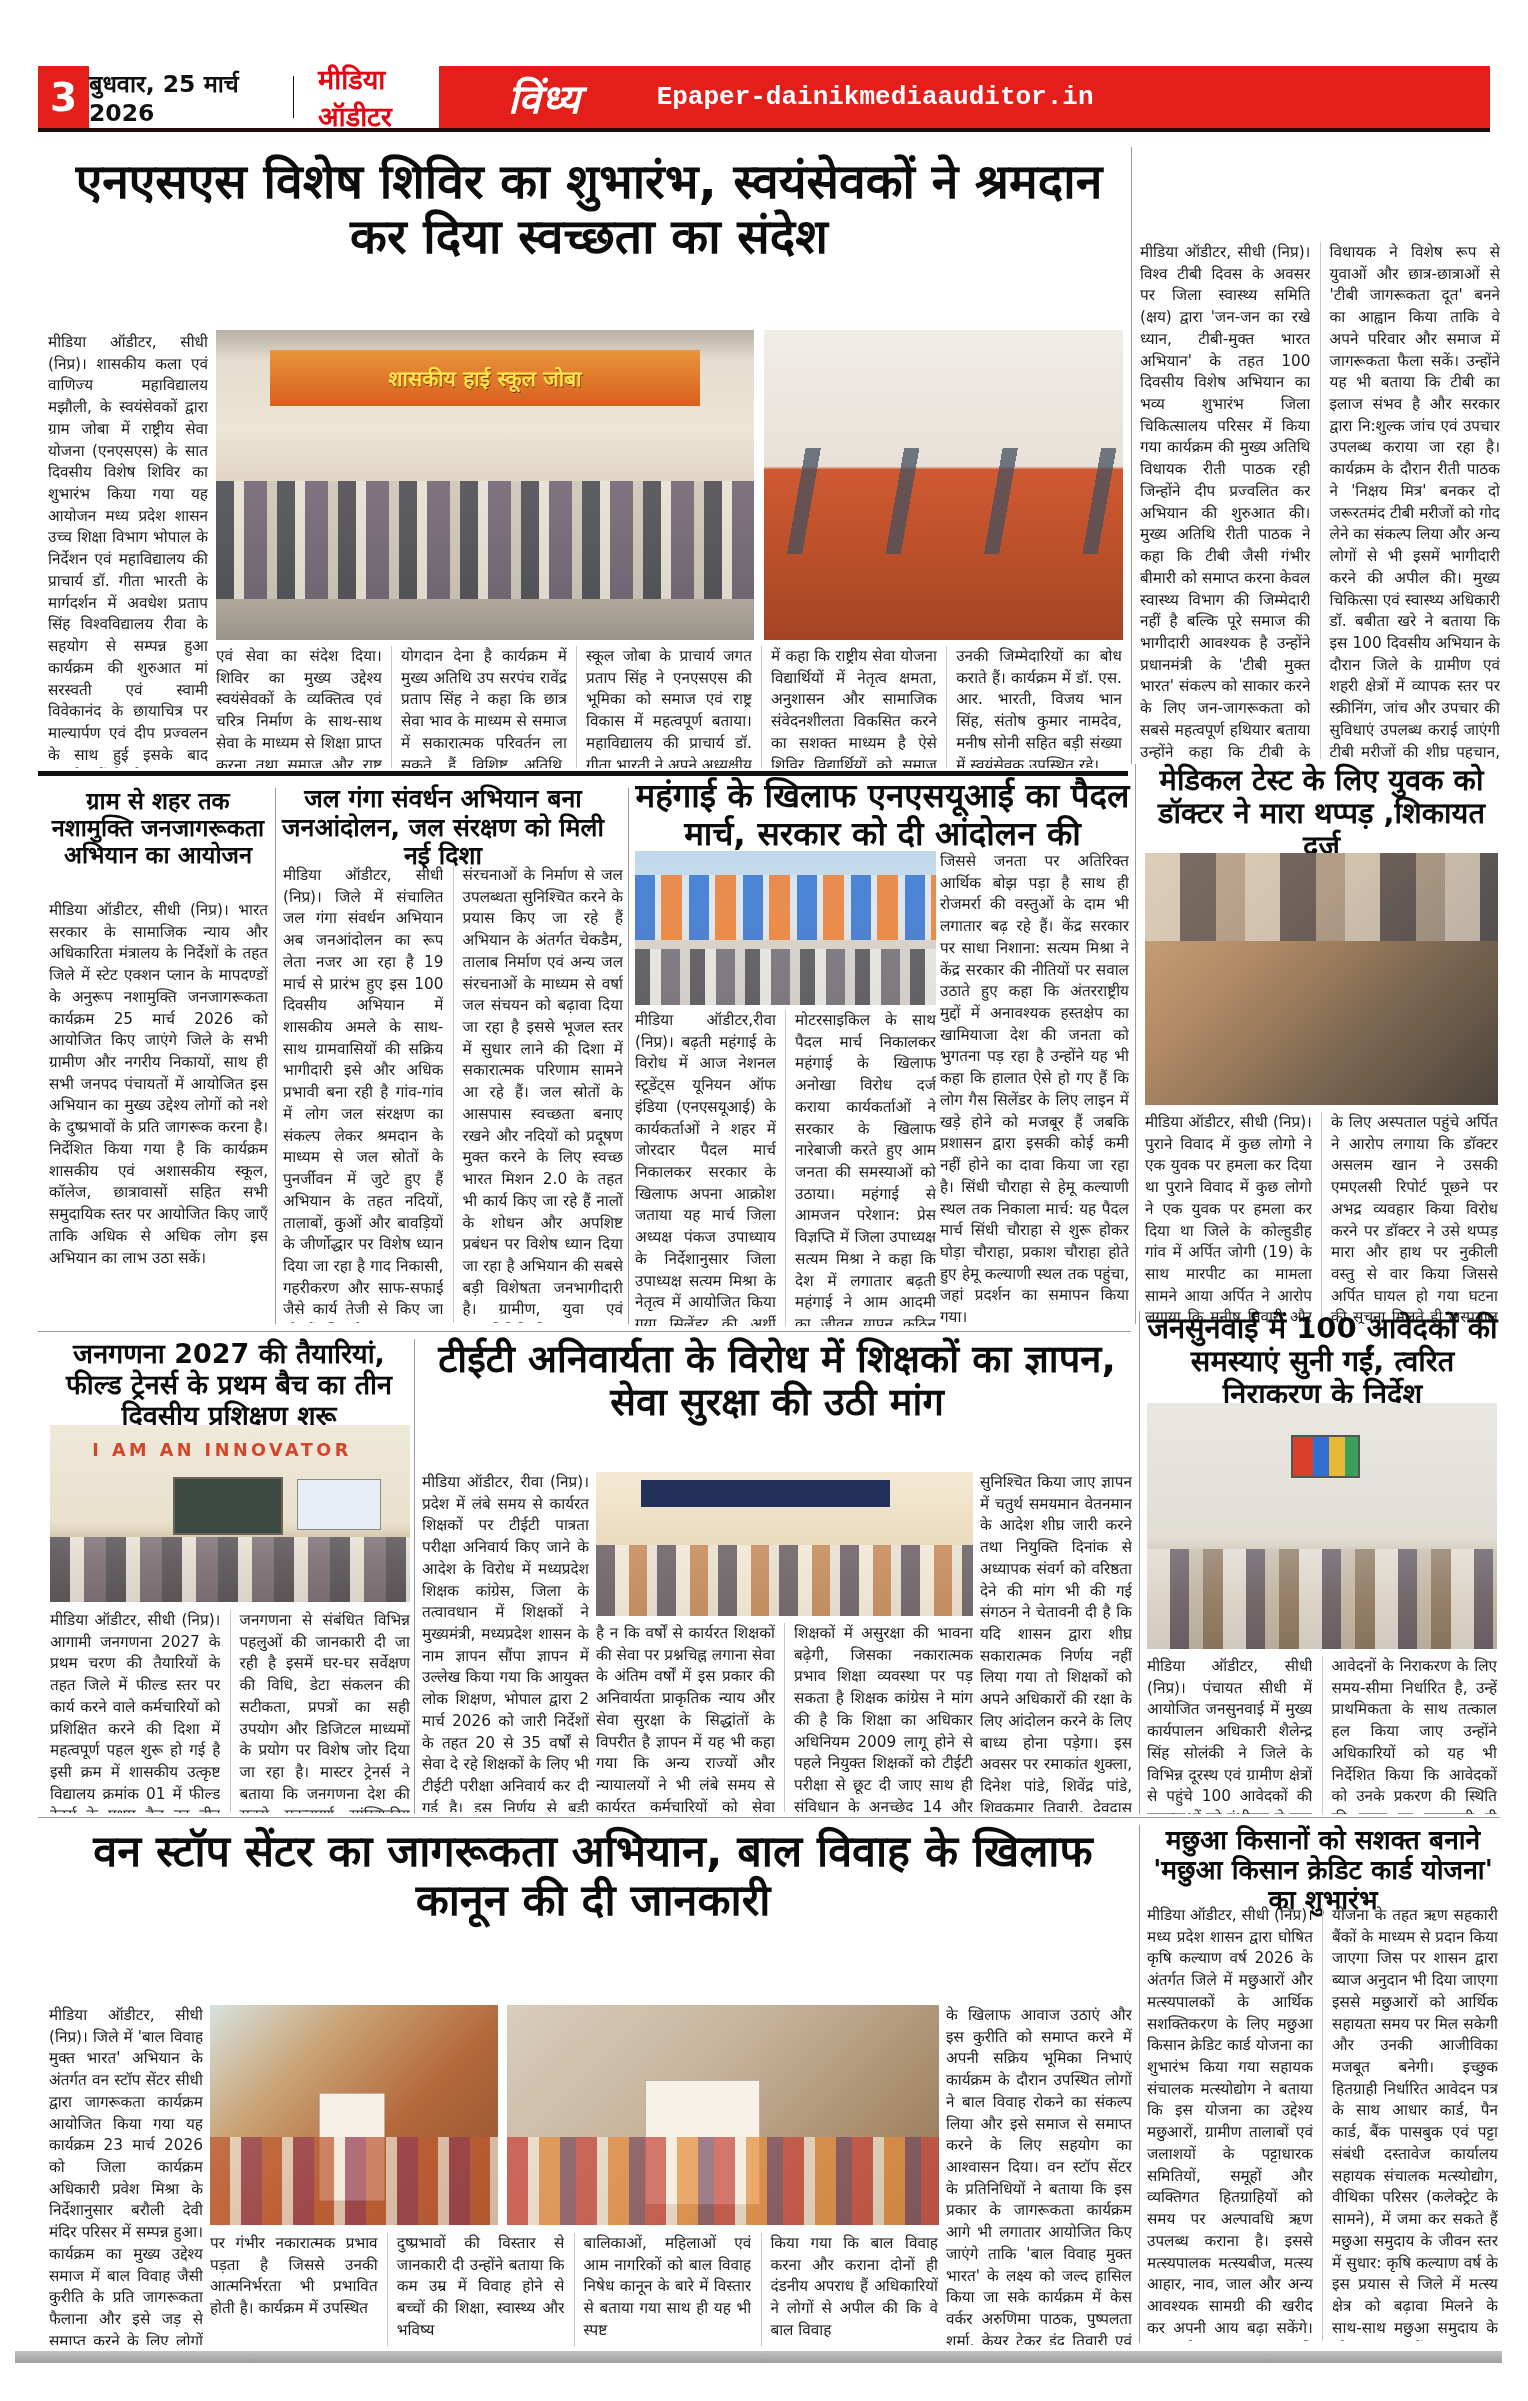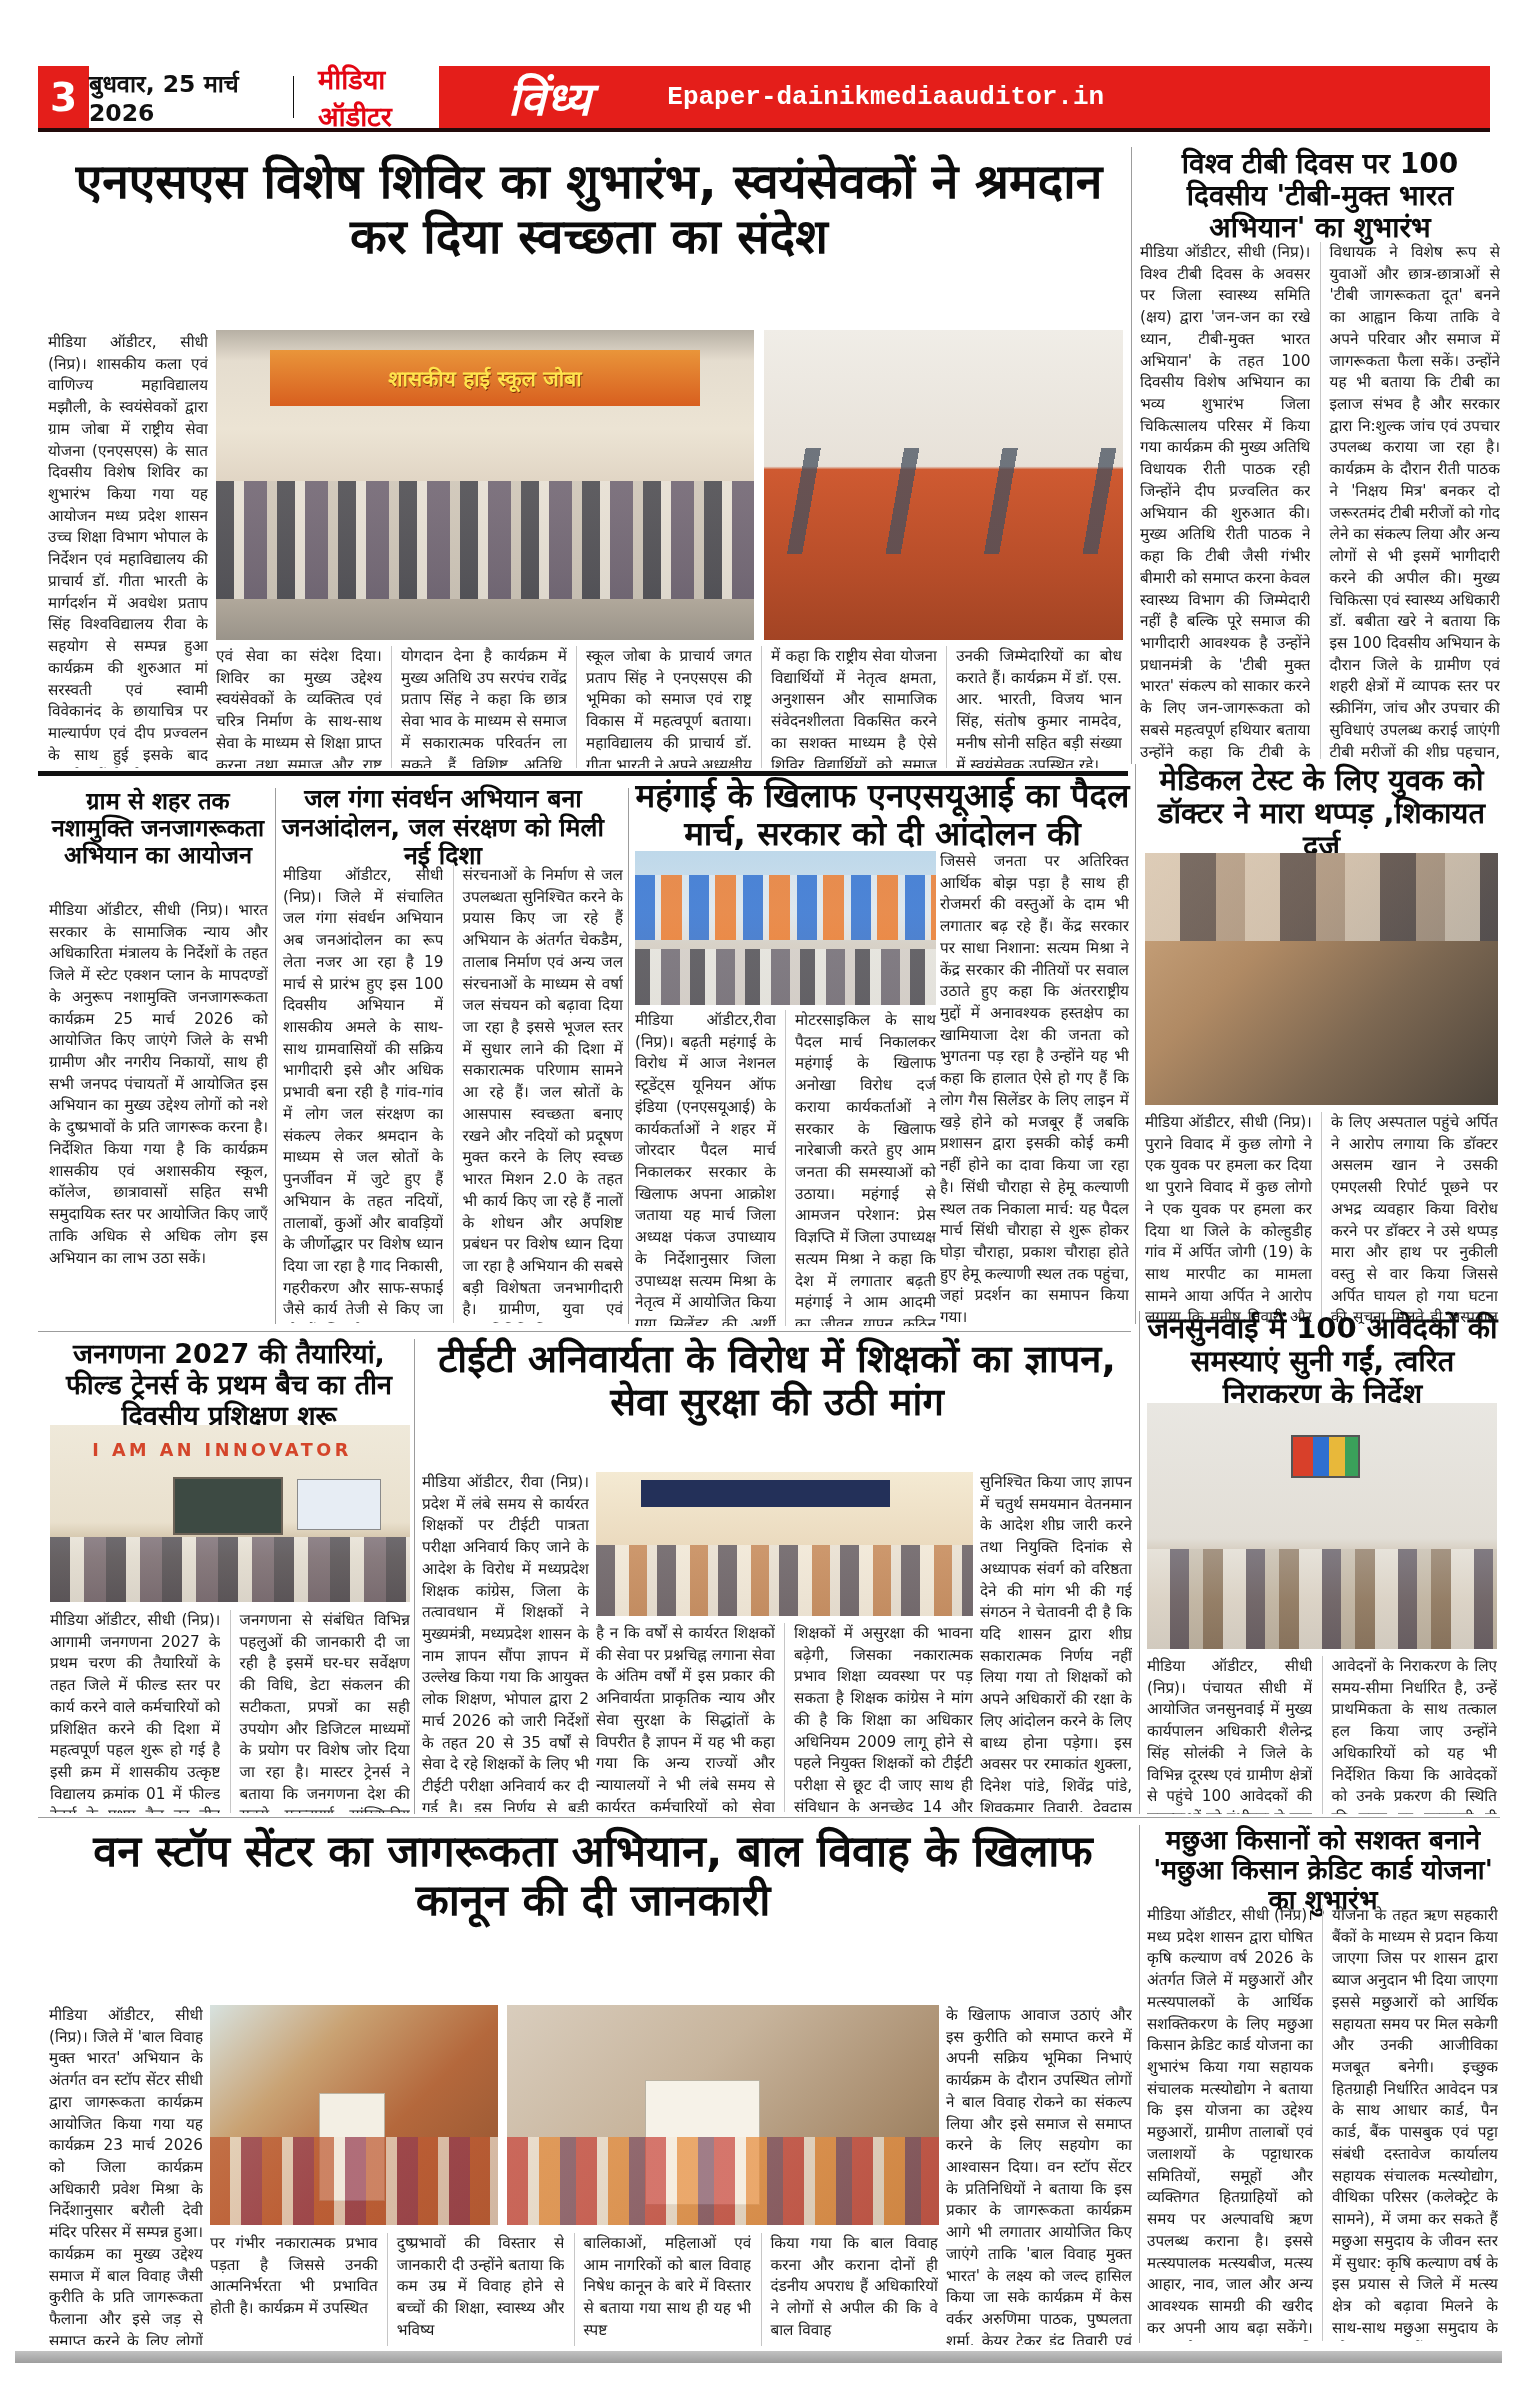--- a/index.html
+++ b/index.html
@@ -8,21 +8,21 @@
   .abs{position:absolute;}
   
   .masthead-bar{position:absolute;left:38px;top:66px;width:1452px;height:62px;
         background:#e41e1a;border-bottom:4.1px solid #230a0a;display:flex;align-items:stretch;}
   .pageno{width:51px;display:flex;align-items:center;justify-content:center;
         color:#fff;font-size:39px;font-weight:700;}
   .head-white{background:#fff;width:350px;display:flex;align-items:center;justify-content:center;gap:24px;}
   .head-date{font-size:23.5px;font-weight:700;color:#111;}
   .head-sep{width:1.8px;height:42px;background:#111;}
   .head-brand{font-size:27px;font-weight:700;color:#e30613;}
-  .head-edition{color:#fff;font-size:46px;font-weight:700;margin-left:69px;align-self:center;
+  .head-edition{color:#fff;font-size:40px;font-weight:700;margin-left:69px;align-self:center;
         font-style:italic;letter-spacing:0.6px;}
   .head-url{color:#fff;font-size:26px;font-weight:700;margin-left:76px;align-self:center;
         font-family:Liberation Mono, monospace;}
   
   .hl{position:absolute;font-weight:700;color:#0c0c0c;text-align:center;line-height:1.14;}
   .body-col{font-size:15.3px;line-height:1.42;text-align:justify;overflow:hidden;color:#1b1b1b;}
   .cols{position:absolute;display:flex;}
   .cols .body-col{flex:1;}
   .cols .body-col + .body-col{margin-left:9.4px;padding-left:8.8px;border-left:0.6px solid #c6c6c6;}
   .photo{position:absolute;overflow:hidden;}
@@ -75,21 +75,20 @@
 
   <div class="cols" style="left:216px;top:646px;width:906px;height:122px;">
     <div class="body-col">एवं सेवा का संदेश दिया। शिविर का मुख्य उद्देश्य स्वयंसेवकों के व्यक्तित्व एवं चरित्र निर्माण के साथ-साथ सेवा के माध्यम से शिक्षा प्राप्त करना तथा समाज और राष्ट्र निर्माण में सकारात्मक</div>
     <div class="body-col">योगदान देना है कार्यक्रम में मुख्य अतिथि उप सरपंच रावेंद्र प्रताप सिंह ने कहा कि छात्र सेवा भाव के माध्यम से समाज में सकारात्मक परिवर्तन ला सकते हैं विशिष्ट अतिथि, शासकीय हाई</div>
     <div class="body-col">स्कूल जोबा के प्राचार्य जगत प्रताप सिंह ने एनएसएस की भूमिका को समाज एवं राष्ट्र विकास में महत्वपूर्ण बताया। महाविद्यालय की प्राचार्य डॉ. गीता भारती ने अपने अध्यक्षीय उद्बोधन</div>
     <div class="body-col">में कहा कि राष्ट्रीय सेवा योजना विद्यार्थियों में नेतृत्व क्षमता, अनुशासन और सामाजिक संवेदनशीलता विकसित करने का सशक्त माध्यम है ऐसे शिविर विद्यार्थियों को समाज के प्रति</div>
     <div class="body-col">उनकी जिम्मेदारियों का बोध कराते हैं। कार्यक्रम में डॉ. एस. आर. भारती, विजय भान सिंह, संतोष कुमार नामदेव, मनीष सोनी सहित बड़ी संख्या में स्वयंसेवक उपस्थित रहे।</div>
   </div>
 
   <div class="vline" style="left:1131px;top:147px;height:617px;"></div>
-  <div class="hl" style="left:1140px;top:148px;width:360px;font-size:28px;">विश्व टीबी दिवस पर 100 दिवसीय 'टीबी-मुक्त भारत अभियान' का शुभारंभ</div>
   <div class="cols" style="left:1140px;top:242px;width:360px;height:517px;">
     <div class="body-col">मीडिया ऑडीटर, सीधी (निप्र)। विश्व टीबी दिवस के अवसर पर जिला स्वास्थ्य समिति (क्षय) द्वारा 'जन-जन का रखे ध्यान, टीबी-मुक्त भारत अभियान' के तहत 100 दिवसीय विशेष अभियान का भव्य शुभारंभ जिला चिकित्सालय परिसर में किया गया कार्यक्रम की मुख्य अतिथि विधायक रीती पाठक रही जिन्होंने दीप प्रज्वलित कर अभियान की शुरुआत की। मुख्य अतिथि रीती पाठक ने कहा कि टीबी जैसी गंभीर बीमारी को समाप्त करना केवल स्वास्थ्य विभाग की जिम्मेदारी नहीं है बल्कि पूरे समाज की भागीदारी आवश्यक है उन्होंने प्रधानमंत्री के 'टीबी मुक्त भारत' संकल्प को साकार करने के लिए जन-जागरूकता को सबसे महत्वपूर्ण हथियार बताया उन्होंने कहा कि टीबी के लक्षण-लगातार खांसी, वजन घटना, बुखार और कमजोरी-की जानकारी होना जरूरी है ताकि समय पर जांच हो सके।</div>
     <div class="body-col">विधायक ने विशेष रूप से युवाओं और छात्र-छात्राओं से 'टीबी जागरूकता दूत' बनने का आह्वान किया ताकि वे अपने परिवार और समाज में जागरूकता फैला सकें। उन्होंने यह भी बताया कि टीबी का इलाज संभव है और सरकार द्वारा नि:शुल्क जांच एवं उपचार उपलब्ध कराया जा रहा है। कार्यक्रम के दौरान रीती पाठक ने 'निक्षय मित्र' बनकर दो जरूरतमंद टीबी मरीजों को गोद लेने का संकल्प लिया और अन्य लोगों से भी इसमें भागीदारी करने की अपील की। मुख्य चिकित्सा एवं स्वास्थ्य अधिकारी डॉ. बबीता खरे ने बताया कि इस 100 दिवसीय अभियान के दौरान जिले के ग्रामीण एवं शहरी क्षेत्रों में व्यापक स्तर पर स्क्रीनिंग, जांच और उपचार की सुविधाएं उपलब्ध कराई जाएंगी टीबी मरीजों की शीघ्र पहचान, नियमित दवा सेवन (डॉट्स पद्धति) और पोषण सहायता पर विशेष ध्यान दिया जाएगा।</div>
   </div>
 
   <div class="hrule" style="left:38px;top:771px;width:1090px;height:4.7px;"></div>
 
   <div class="hl" style="left:47px;top:788px;width:222px;font-size:23.5px;">ग्राम से शहर तक नशामुक्ति जनजागरूकता अभियान का आयोजन</div>
   <div class="abs body-col" style="left:49px;top:900px;width:219px;height:423px;">मीडिया ऑडीटर, सीधी (निप्र)। भारत सरकार के सामाजिक न्याय और अधिकारिता मंत्रालय के निर्देशों के तहत जिले में स्टेट एक्शन प्लान के मापदण्डों के अनुरूप नशामुक्ति जनजागरूकता कार्यक्रम 25 मार्च 2026 को आयोजित किए जाएंगे जिले के सभी ग्रामीण और नगरीय निकायों, साथ ही सभी जनपद पंचायतों में आयोजित इस अभियान का मुख्य उद्देश्य लोगों को नशे के दुष्प्रभावों के प्रति जागरूक करना है। निर्देशित किया गया है कि कार्यक्रम शासकीय एवं अशासकीय स्कूल, कॉलेज, छात्रावासों सहित सभी समुदायिक स्तर पर आयोजित किए जाएँ ताकि अधिक से अधिक लोग इस अभियान का लाभ उठा सकें।</div>
 

